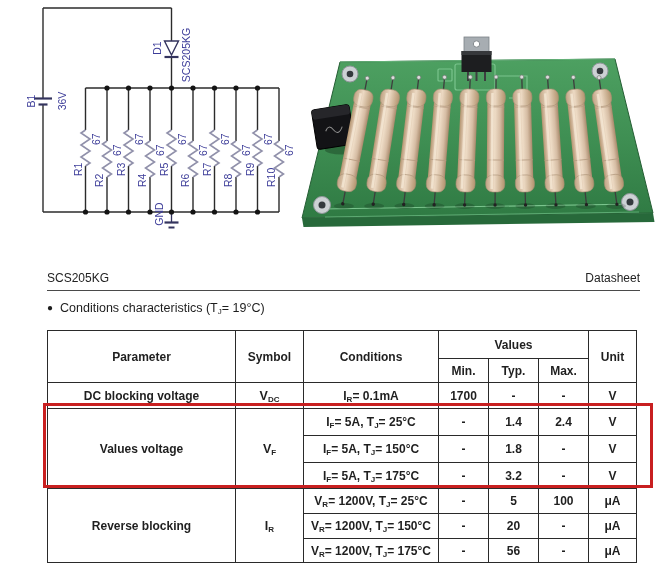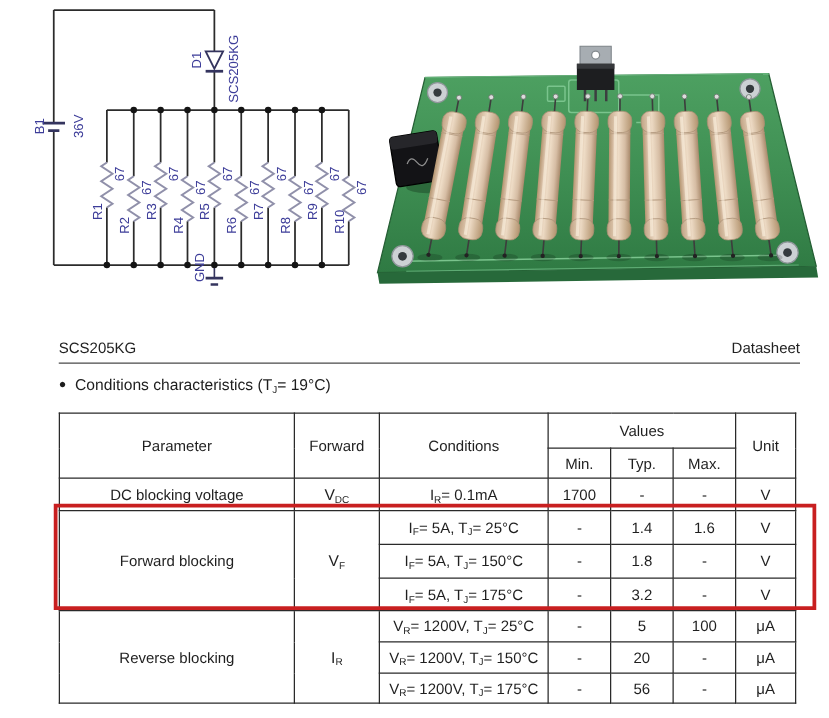--- a/index.html
+++ b/index.html
@@ -20,21 +20,21 @@
   .section-line{position:absolute;left:47px;top:301px;font-size:12.5px;color:#1d1d1d;display:flex;align-items:center;}
   .bullet{font-size:10px;margin-right:7px;line-height:1;}
   sub,.sub{font-size:8px;line-height:0;vertical-align:-2px;}
   
   table.spec{
     position:absolute;left:47px;top:330px;border-collapse:collapse;table-layout:fixed;
     font-size:12px;color:#1f1f1f;
   }
   table.spec td,table.spec th{
     border:1.4px solid #2a2a2a;padding:0;text-align:center;vertical-align:middle;
-    font-weight:normal;overflow:hidden;white-space:nowrap;
+    font-weight:bold;overflow:hidden;white-space:nowrap;
   }
   td.param{text-align:left;padding-left:8px;}
   td.cond{text-align:left;padding-left:10px;}
   .sym-base{font-size:12.5px;}
   
   .highlight-box{
     position:absolute;left:43px;top:403px;width:610px;height:85px;
     border:3px solid #c81f20;box-sizing:border-box;pointer-events:none;z-index:5;
   }
   svg text{font-family:"Liberation Sans",sans-serif;}
@@ -376,46 +376,46 @@
         <col style="width:68px">
         <col style="width:135px">
       <col style="width:50px">
         <col style="width:50px">
         <col style="width:50px">
         <col style="width:48px">
     </colgroup>
     <tbody>
         <tr style="height:28px">
       <th rowspan="2">Parameter</th>
-      <th rowspan="2">Forward</th>
+      <th rowspan="2">Symbol</th>
       <th rowspan="2">Conditions</th>
       <th colspan="3">Values</th>
       <th rowspan="2">Unit</th>
     </tr>
     <tr style="height:24px">
       <th>Min.</th>
       <th>Typ.</th>
       <th>Max.</th>
     </tr>
     <tr style="height:26px">
       <td class="param">DC blocking voltage</td>
       <td><span class="sym-base">V</span><sub>DC</sub></td>
       <td class="cond"><span>I</span><sub>R</sub><span>= 0.1mA</span><sub></sub><span></span></td>
       <td>1700</td>
       <td>-</td>
       <td>-</td>
       <td>V</td>
     </tr>
     <tr style="height:27px">
-      <td class="param" rowspan="3">Forward blocking</td>
+      <td class="param" rowspan="3">Values voltage</td>
       <td rowspan="3"><span class="sym-base">V</span><sub>F</sub></td>
       <td class="cond"><span>I</span><sub>F</sub><span>= 5A, T</span><sub>J</sub><span>= 25°C</span></td>
       <td>-</td>
       <td>1.4</td>
-      <td>1.6</td>
+      <td>2.4</td>
       <td>V</td>
     </tr>
     <tr style="height:27px">
       <td class="cond"><span>I</span><sub>F</sub><span>= 5A, T</span><sub>J</sub><span>= 150°C</span></td>
       <td>-</td>
       <td>1.8</td>
       <td>-</td>
       <td>V</td>
     </tr>
     <tr style="height:26px">

